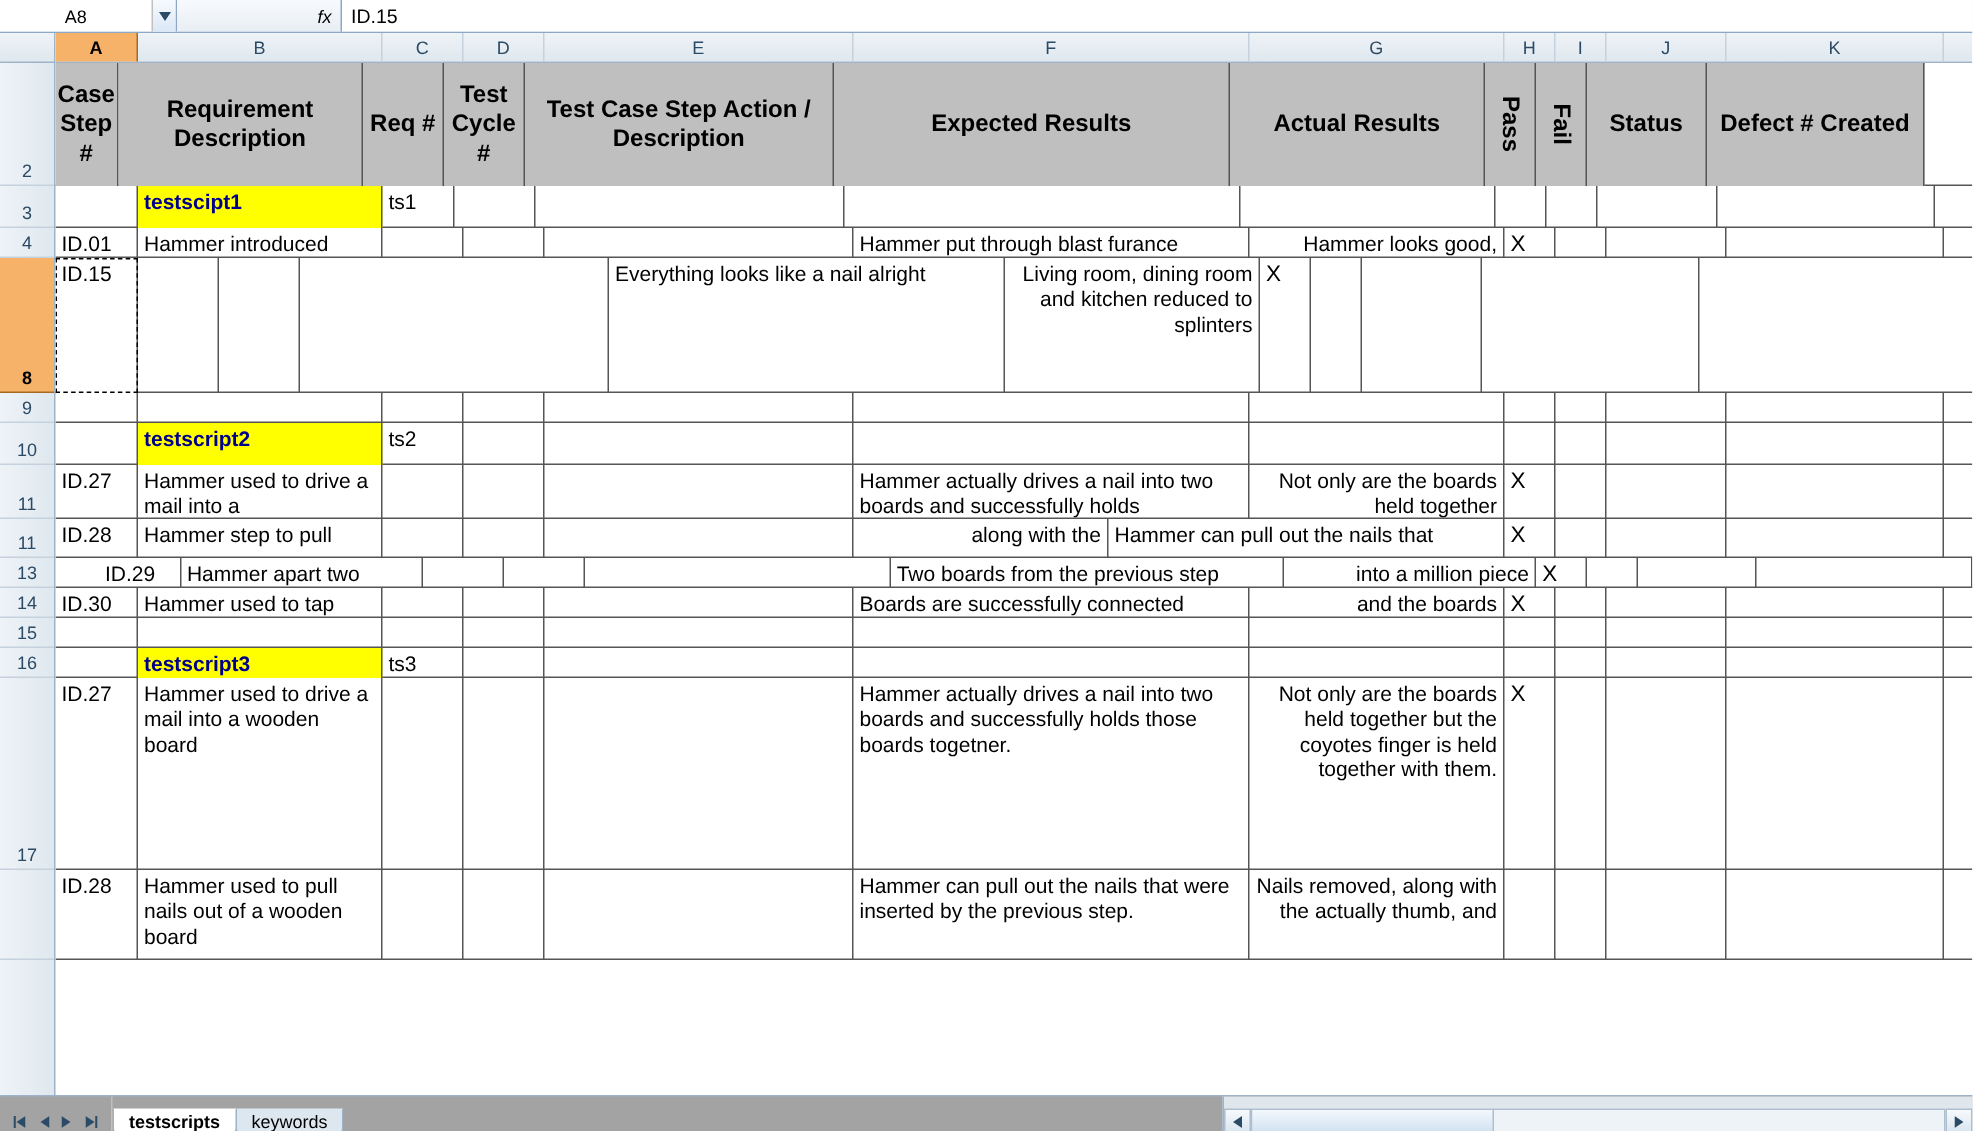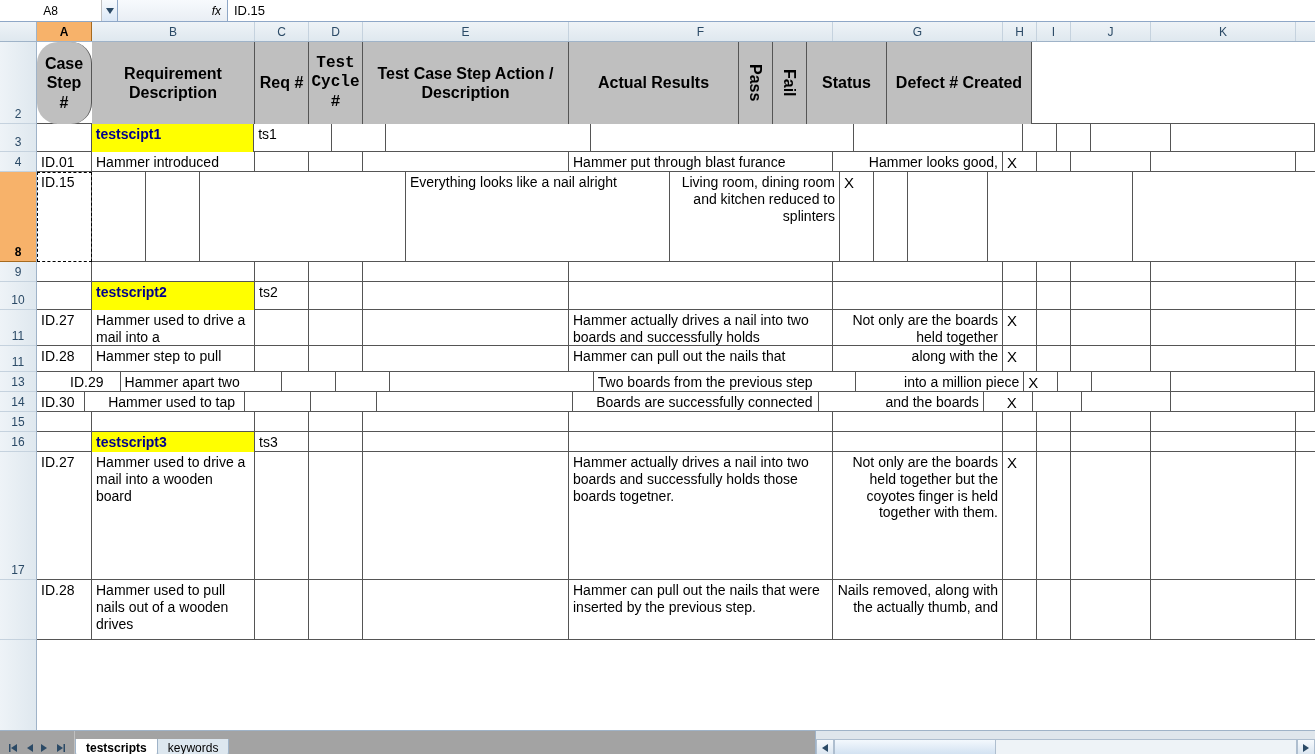--- a/index.html
+++ b/index.html
@@ -258,39 +258,40 @@
         <div class="ch" style="width: 206px;">E</div>
         <div class="ch" style="width: 264px;">F</div>
         <div class="ch" style="width: 170px;">G</div>
         <div class="ch" style="width: 34px;">H</div>
         <div class="ch" style="width: 34px;">I</div>
         <div class="ch" style="width: 80px;">J</div>
         <div class="ch" style="width: 145px;">K</div>
       </div>
     <div class="cells" id="cells">
         <div class="row" style="height: 82px;">
-          <div class="cell hdrcell" style="width: 55px; height: 82px; border-radius: 21px;">Case Step #</div>
+          <div class="cell hdrcell" style="width: 42px; height: 82px;">Case Step #</div>
           <div class="cell hdrcell" style="width: 163px; height: 82px;">Requirement Description</div>
           <div class="cell hdrcell" style="width: 54px; height: 82px;">Req #</div>
-          <div class="cell hdrcell" style="width: 54px; height: 82px; font-family: Liberation Mono, monospace;">Test Cycle #</div>
+          <div class="cell hdrcell" style="width: 54px; height: 82px;">Test Cycle #</div>
           <div class="cell hdrcell" style="width: 206px; height: 82px;">Test Case Step Action / Description</div>
+          <div class="cell hdrcell" style="width: 264px; height: 82px;">Expected Results</div>
           <div class="cell hdrcell" style="width: 170px; height: 82px;">Actual Results</div>
           <div class="cell hdrcell" style="width: 34px; height: 82px;">
             <span class="vtext">Pass</span>
           </div>
           <div class="cell hdrcell" style="width: 34px; height: 82px;">
             <span class="vtext">Fail</span>
           </div>
           <div class="cell hdrcell" style="width: 80px; height: 82px;">Status</div>
           <div class="cell hdrcell" style="width: 145px; height: 82px;">Defect # Created</div>
         </div>
         <div class="row" style="height: 28px;">
           <div class="cell" style="width: 55px; height: 28px;"></div>
           <div class="cell yellow" style="width: 163px; height: 28px;">testscipt1</div>
-          <div class="cell" style="width: 78px; height: 28px;">ts1</div>
+          <div class="cell" style="width: 48px; height: 28px;">ts1</div>
           <div class="cell" style="width: 54px; height: 28px;"></div>
           <div class="cell" style="width: 206px; height: 28px;"></div>
           <div class="cell" style="width: 264px; height: 28px;"></div>
           <div class="cell" style="width: 170px; height: 28px;"></div>
           <div class="cell" style="width: 34px; height: 28px;"></div>
           <div class="cell" style="width: 34px; height: 28px;"></div>
           <div class="cell" style="width: 80px; height: 28px;"></div>
           <div class="cell" style="width: 145px; height: 28px;"></div>
         </div>
         <div class="row" style="height: 20px;">
@@ -356,41 +357,41 @@
           <div class="cell" style="width: 34px; height: 36px;"></div>
           <div class="cell" style="width: 80px; height: 36px;"></div>
           <div class="cell" style="width: 145px; height: 36px;"></div>
         </div>
         <div class="row" style="height: 26px;">
           <div class="cell" style="width: 55px; height: 26px;">ID.28</div>
           <div class="cell" style="width: 163px; height: 26px;">Hammer step to pull</div>
           <div class="cell" style="width: 54px; height: 26px;"></div>
           <div class="cell" style="width: 54px; height: 26px;"></div>
           <div class="cell" style="width: 206px; height: 26px;"></div>
+          <div class="cell right" style="width: 170px; height: 26px;">along with the</div>
           <div class="cell" style="width: 264px; height: 26px;">Hammer can pull out the nails that</div>
-          <div class="cell right" style="width: 170px; height: 26px;">along with the</div>
           <div class="cell" style="width: 34px; height: 26px; font-size: 15px;">X</div>
           <div class="cell" style="width: 34px; height: 26px;"></div>
           <div class="cell" style="width: 80px; height: 26px;"></div>
           <div class="cell" style="width: 145px; height: 26px;"></div>
         </div>
         <div class="row" style="height: 20px; padding-left: 29px;">
           <div class="cell" style="width: 55px; height: 20px;">ID.29</div>
           <div class="cell" style="width: 163px; height: 20px;">Hammer apart two</div>
           <div class="cell" style="width: 54px; height: 20px;"></div>
           <div class="cell" style="width: 54px; height: 20px;"></div>
           <div class="cell" style="width: 206px; height: 20px;"></div>
           <div class="cell" style="width: 264px; height: 20px;">Two boards from the previous step</div>
           <div class="cell right" style="width: 170px; height: 20px;">into a million piece</div>
           <div class="cell" style="width: 34px; height: 20px; font-size: 15px;">X</div>
           <div class="cell" style="width: 34px; height: 20px;"></div>
           <div class="cell" style="width: 80px; height: 20px;"></div>
           <div class="cell" style="width: 145px; height: 20px;"></div>
         </div>
-        <div class="row" style="height: 20px; gap: 19px;">
+        <div class="row" style="height: 20px;">
           <div class="cell" style="width: 55px; height: 20px;">ID.30</div>
           <div class="cell" style="width: 163px; height: 20px;">Hammer used to tap</div>
           <div class="cell" style="width: 54px; height: 20px;"></div>
           <div class="cell" style="width: 54px; height: 20px;"></div>
           <div class="cell" style="width: 206px; height: 20px;"></div>
           <div class="cell" style="width: 264px; height: 20px;">Boards are successfully connected</div>
           <div class="cell right" style="width: 170px; height: 20px;">and the boards</div>
           <div class="cell" style="width: 34px; height: 20px; font-size: 15px;">X</div>
           <div class="cell" style="width: 34px; height: 20px;"></div>
           <div class="cell" style="width: 80px; height: 20px;"></div>
@@ -430,21 +431,21 @@
           <div class="cell" style="width: 206px; height: 128px;"></div>
           <div class="cell" style="width: 264px; height: 128px;">Hammer actually drives a nail into two boards and successfully holds those boards togetner.</div>
           <div class="cell right" style="width: 170px; height: 128px;">Not only are the boards held together but the coyotes finger is held together with them.</div>
           <div class="cell" style="width: 34px; height: 128px; font-size: 15px;">X</div>
           <div class="cell" style="width: 34px; height: 128px;"></div>
           <div class="cell" style="width: 80px; height: 128px;"></div>
           <div class="cell" style="width: 145px; height: 128px;"></div>
         </div>
         <div class="row" style="height: 60px;">
           <div class="cell" style="width: 55px; height: 60px;">ID.28</div>
-          <div class="cell" style="width: 163px; height: 60px;">Hammer used to pull nails out of a wooden drives</div>
+          <div class="cell" style="width: 163px; height: 60px;">Hammer used to pull nails out of a wooden board</div>
           <div class="cell" style="width: 54px; height: 60px;"></div>
           <div class="cell" style="width: 54px; height: 60px;"></div>
           <div class="cell" style="width: 206px; height: 60px;"></div>
           <div class="cell" style="width: 264px; height: 60px;">Hammer can pull out the nails that were inserted by the previous step.</div>
           <div class="cell right" style="width: 170px; height: 60px;">Nails removed, along with the actually thumb, and</div>
           <div class="cell" style="width: 34px; height: 60px;"></div>
           <div class="cell" style="width: 34px; height: 60px;"></div>
           <div class="cell" style="width: 80px; height: 60px;"></div>
           <div class="cell" style="width: 145px; height: 60px;"></div>
         </div>

